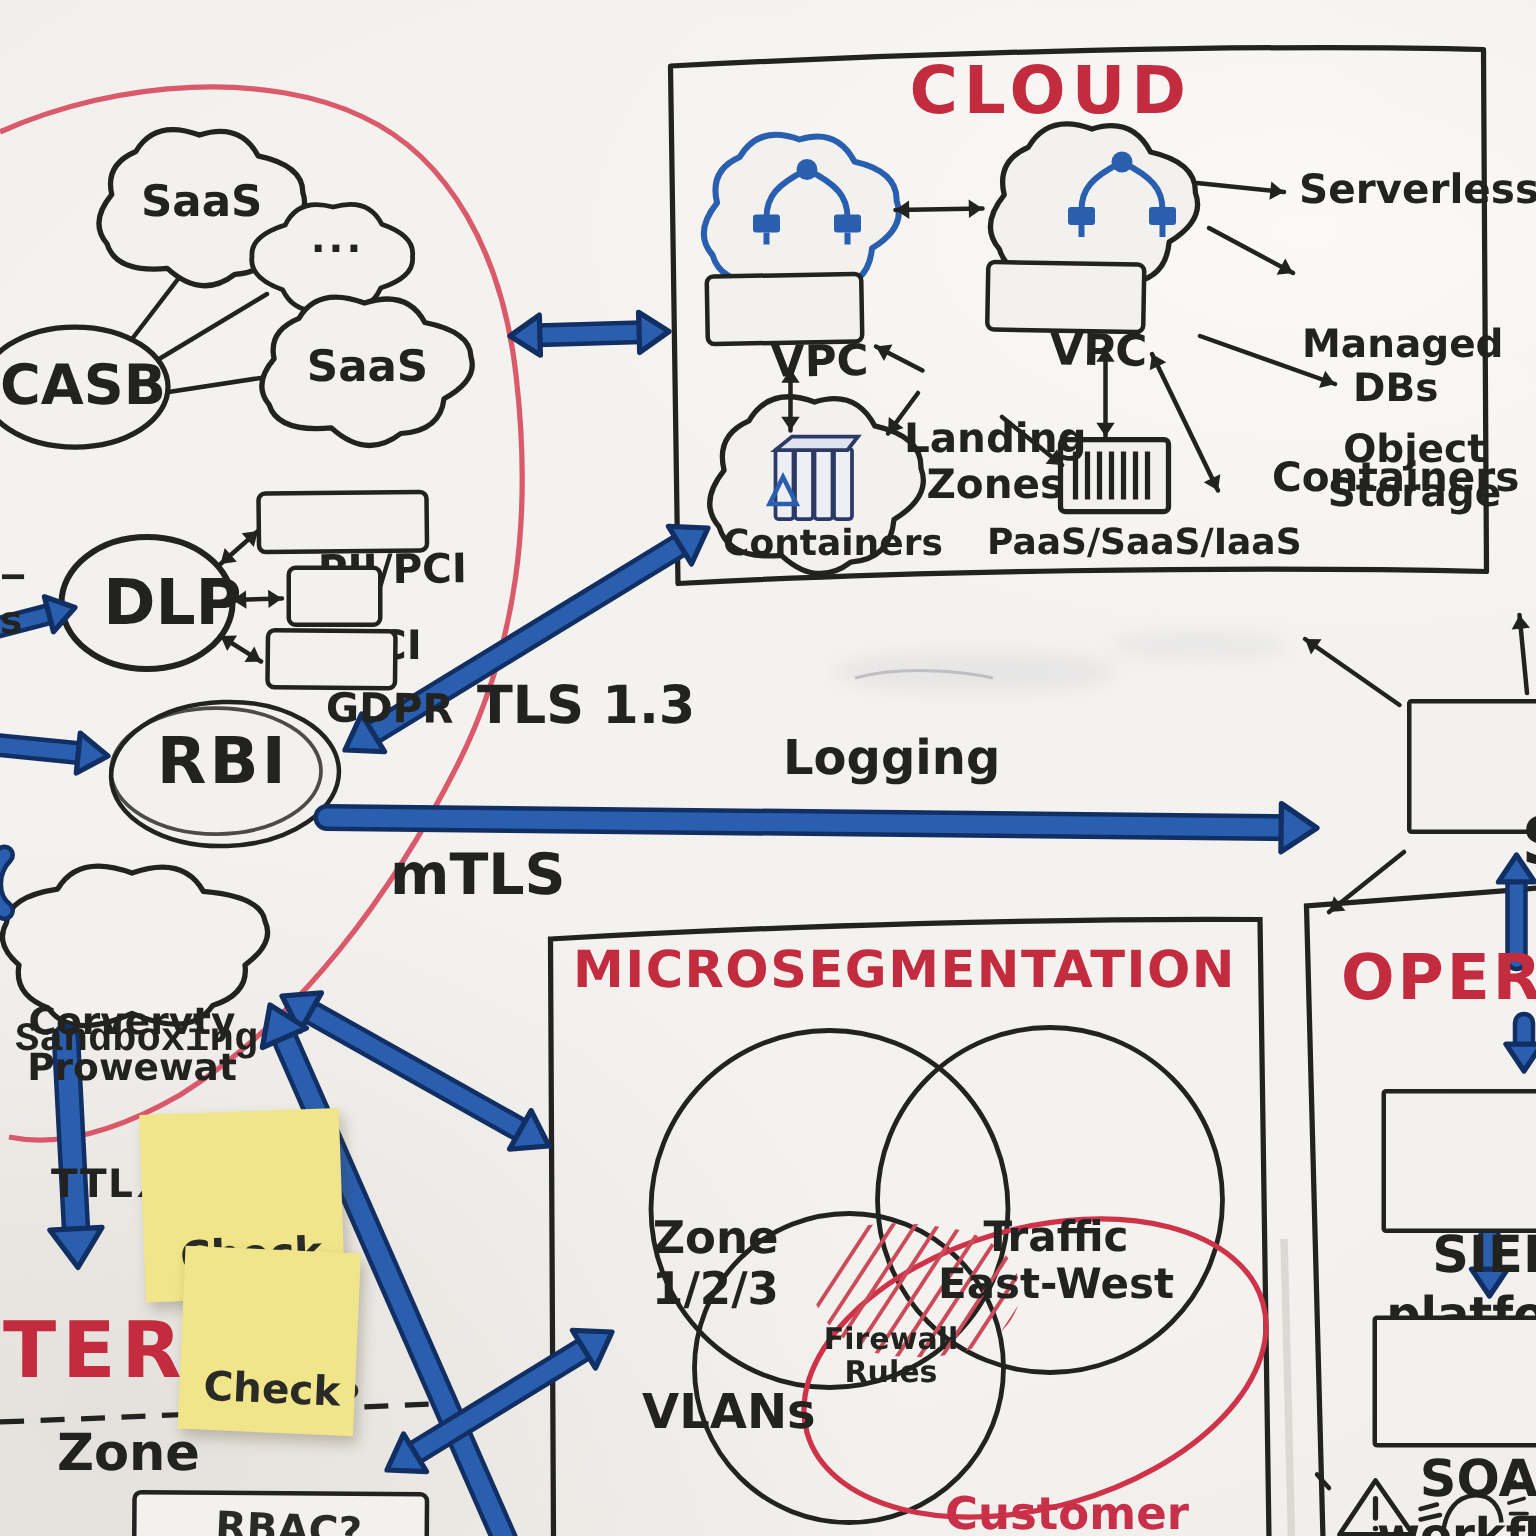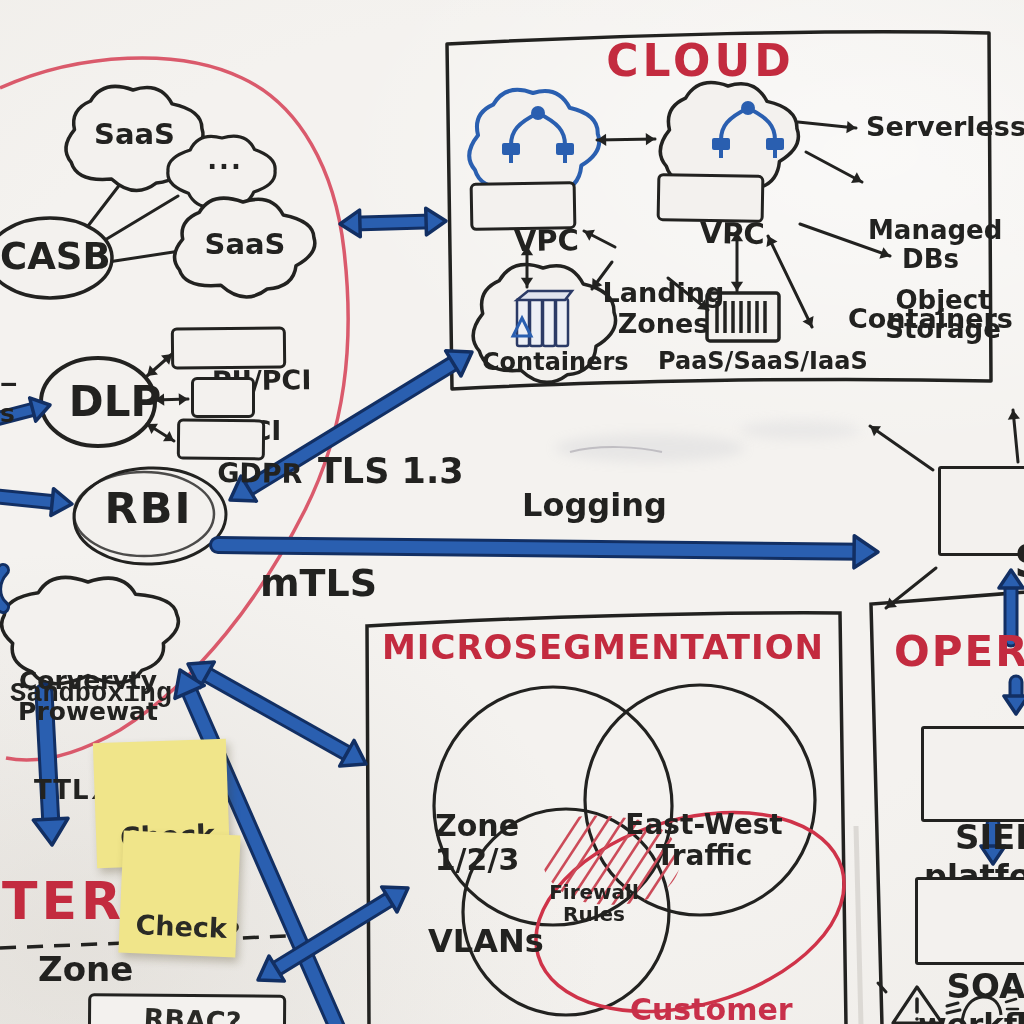--- a/index.html
+++ b/index.html
@@ -254,21 +254,21 @@
   <div class="bx" style="left:938px;top:466px;width:140px;height:90px;font-size:44px;text-align:left;padding:16px 0 0 12px;border-radius:3px;">
     <span>SIEM</span>
   </div>
 
   <div class="lbl red c" style="left:378px;top:628px;width:450px;font-size:34px;letter-spacing:1px;">MICROSEGMENTATION</div>
 
   <div class="lbl c" style="left:418px;top:742px;width:118px;font-size:30px;">
     <span class="ln">Zone</span><span class="ln">1/2/3</span>
   </div>
   <div class="lbl c" style="left:614px;top:746px;width:180px;font-size:28px;">
-    <span class="ln">East-West</span><span class="ln">Traffic</span>
+    <span class="ln">Traffic</span><span class="ln">East-West</span>
   </div>
   <div class="lbl c" style="left:530px;top:836px;width:128px;font-size:20px;">
     <span class="ln">Firewall</span><span class="ln">Rules</span>
   </div>
   <div class="lbl" style="left:428px;top:924px;font-size:32px;">VLANs</div>
   <div class="lbl c" style="left:630px;top:926px;width:155px;font-size:30px;color:#c8304a;">
     <span class="ln">Customer</span>
   </div>
 
   <div class="lbl red" style="left:894px;top:628px;width:320px;font-size:42px;letter-spacing:2px;">OPERATIONS</div>

